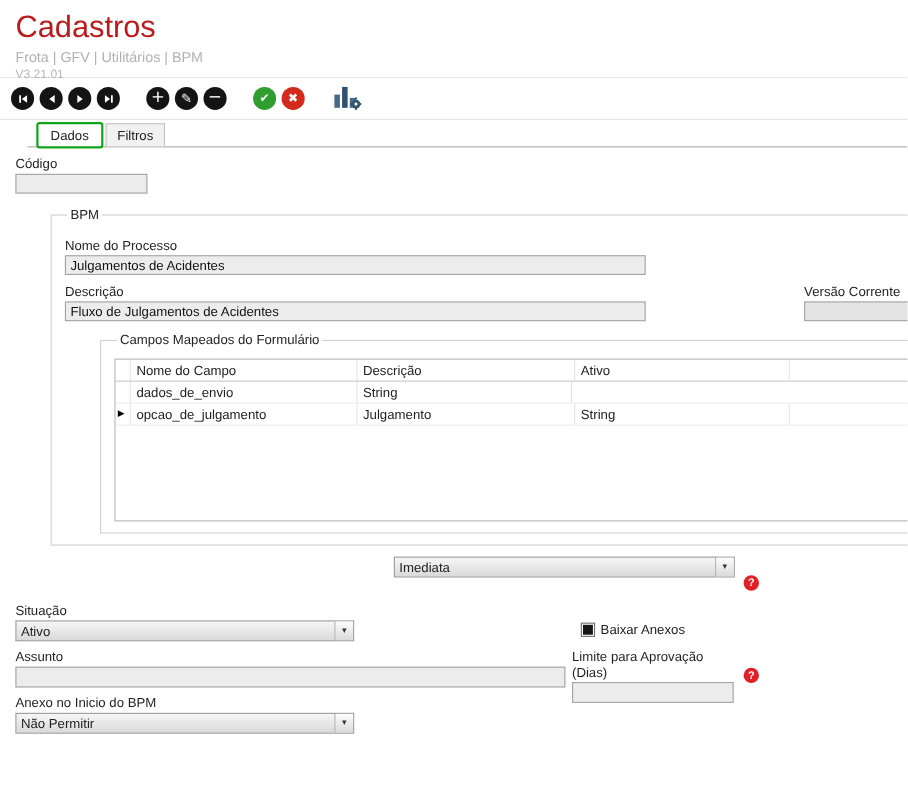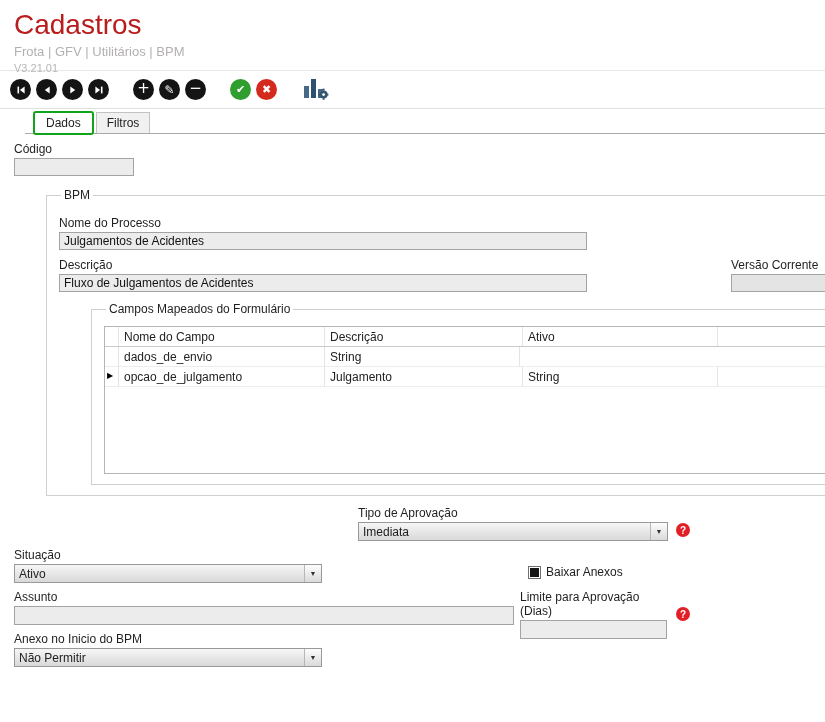--- a/index.html
+++ b/index.html
@@ -193,21 +193,20 @@
           <div class="gcell cend"></div>
         </div>
       </div>
     </fieldset>
   </fieldset>
 
   <div class="lower">
 
 
     <div class="af" style="left:344px; top:0; width:310px">
-      <span class="lbl">Tipo de Aprovação</span>
       <div class="dd">
         <span class="dd-val">Imediata</span>
         <span class="dd-arrow">▼</span>
       </div>
     </div>
     <div class="af help" style="left:662px; top:17px">?</div>
 
     <div class="af" style="left:0; top:42px; width:308px">
       <span class="lbl">Situação</span>
       <div class="dd">

